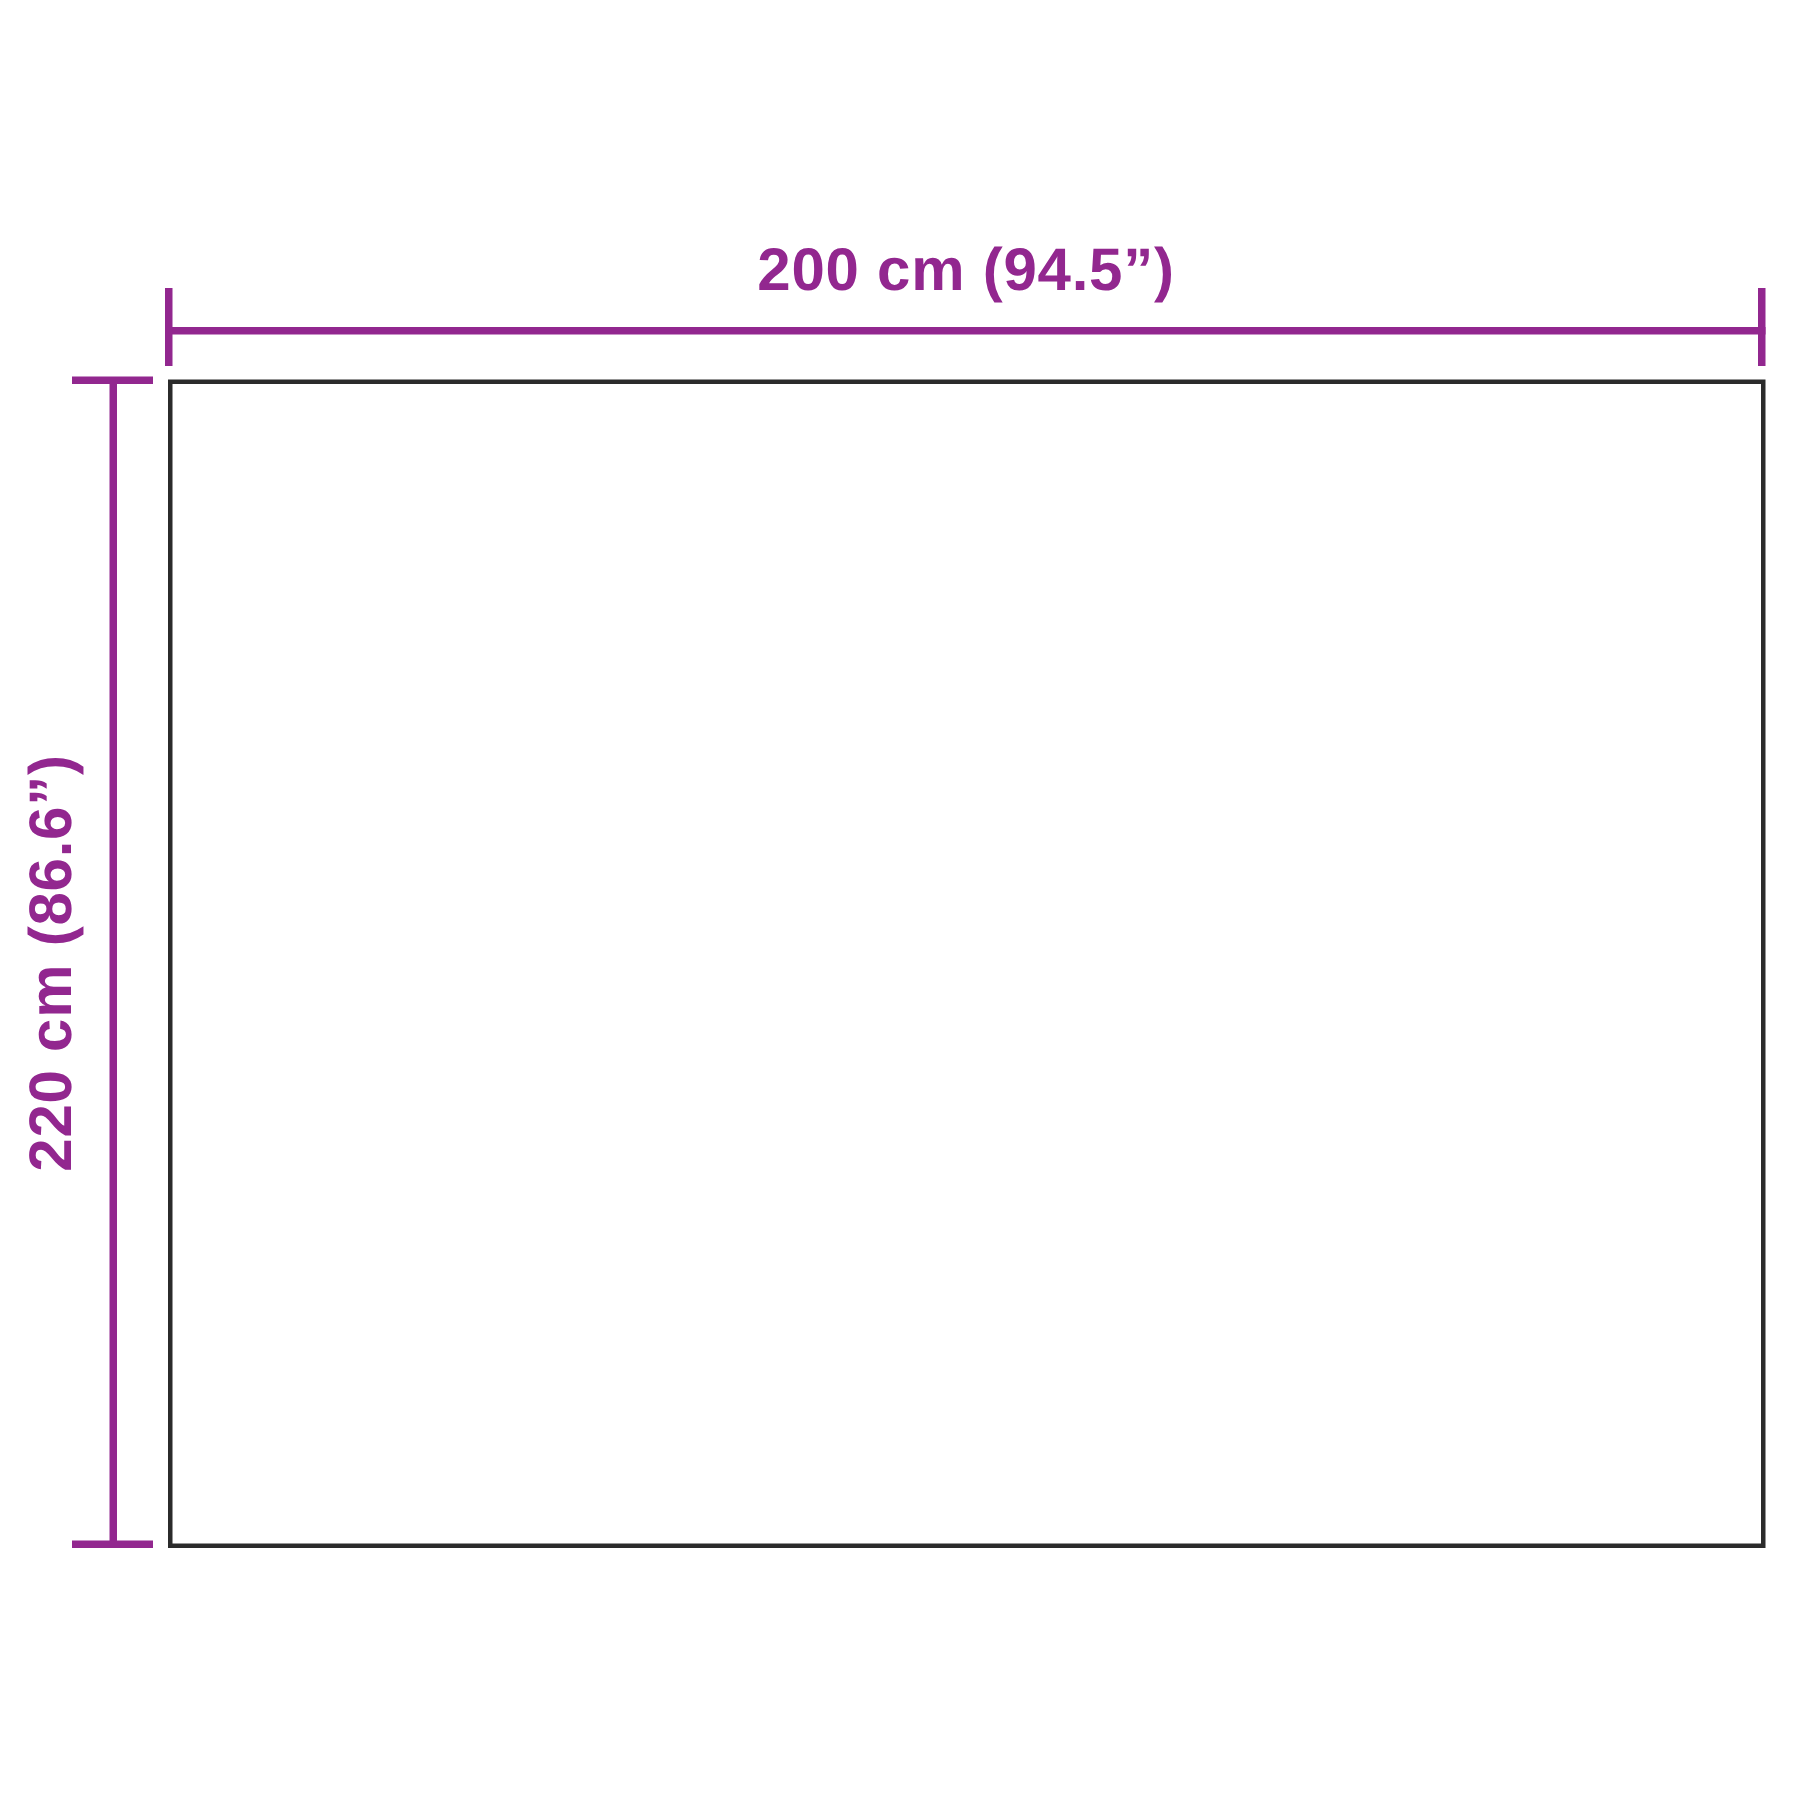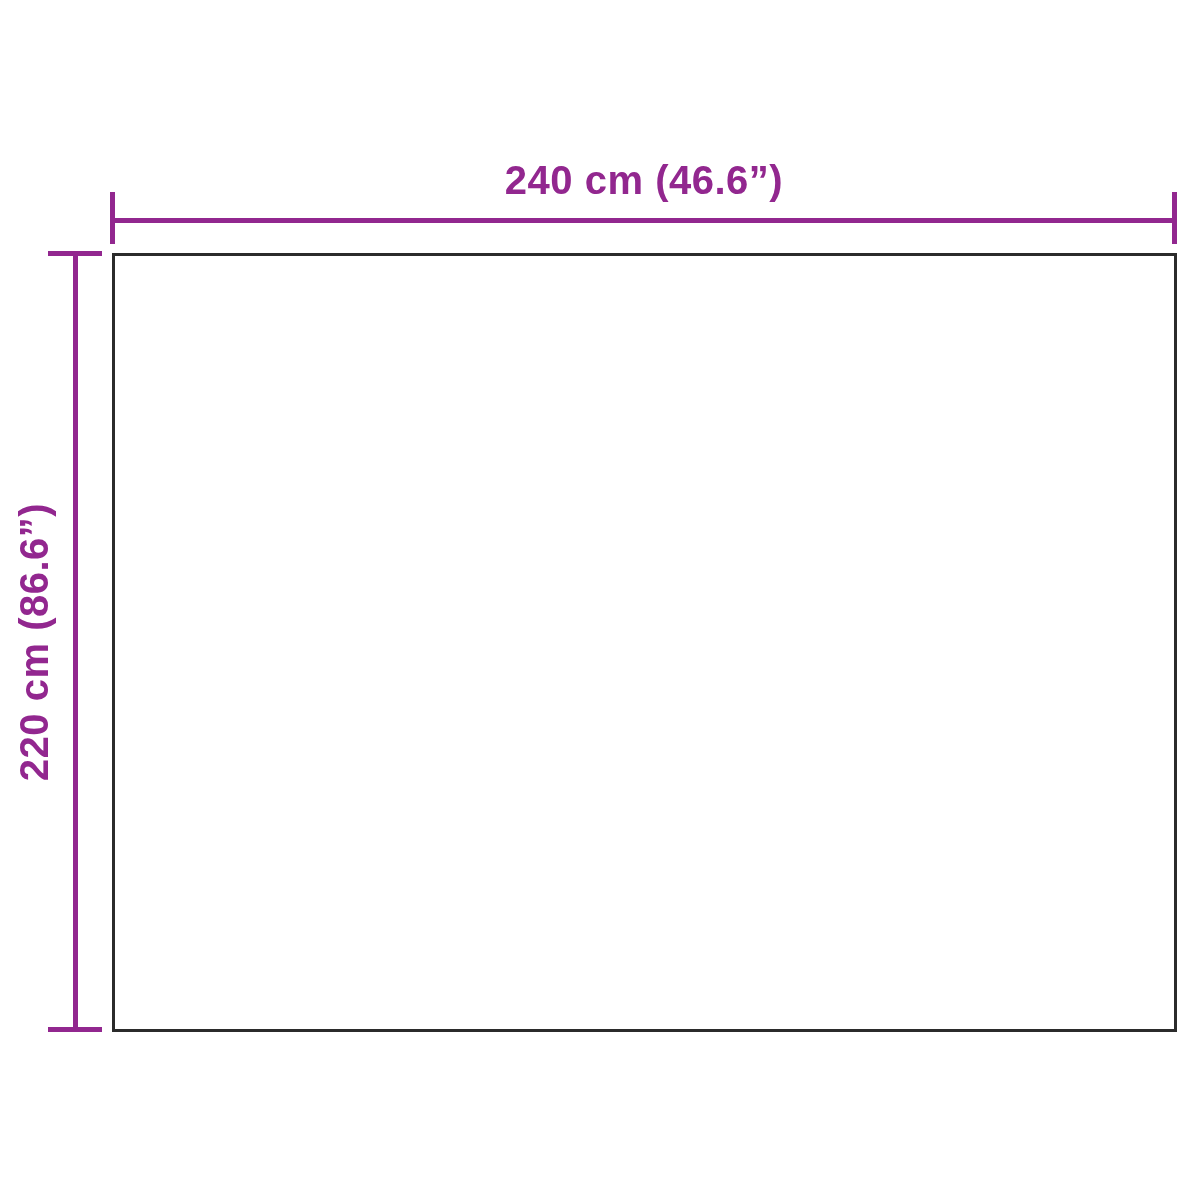--- a/index.html
+++ b/index.html
@@ -62,21 +62,21 @@
     top: 618px;
     width: 640px;
     transform: rotate(-90deg);
   }
 </style>
 </head>
 <body>
 
 <div class="diagram-stage">
 
-  <div class="dim-label width-label">240 cm (46.6”)</div>
+  <div class="dim-label width-label">200 cm (94.5”)</div>
   <div class="dim-line h-dim-line"></div>
   <div class="dim-line h-tick left"></div>
   <div class="dim-line h-tick right"></div>
 
   <div class="dim-label height-label">220 cm (86.6”)</div>
   <div class="dim-line v-dim-line"></div>
   <div class="dim-line v-tick top"></div>
   <div class="dim-line v-tick bottom"></div>
 
   <div class="product-rect"></div>

